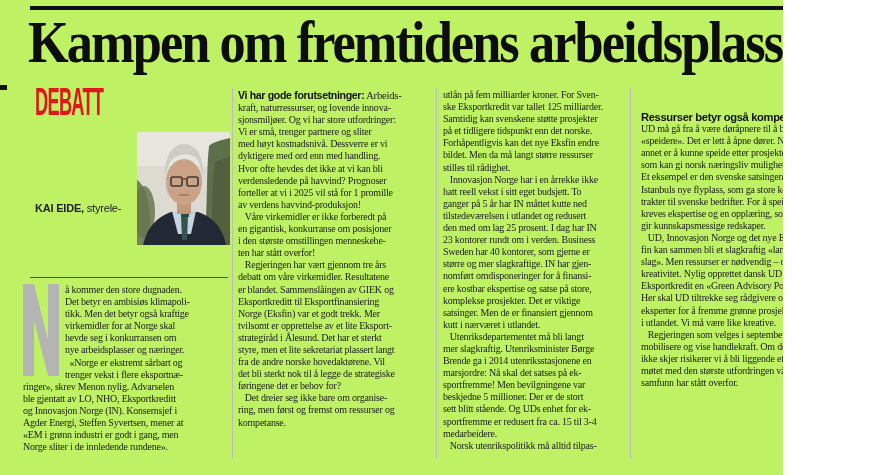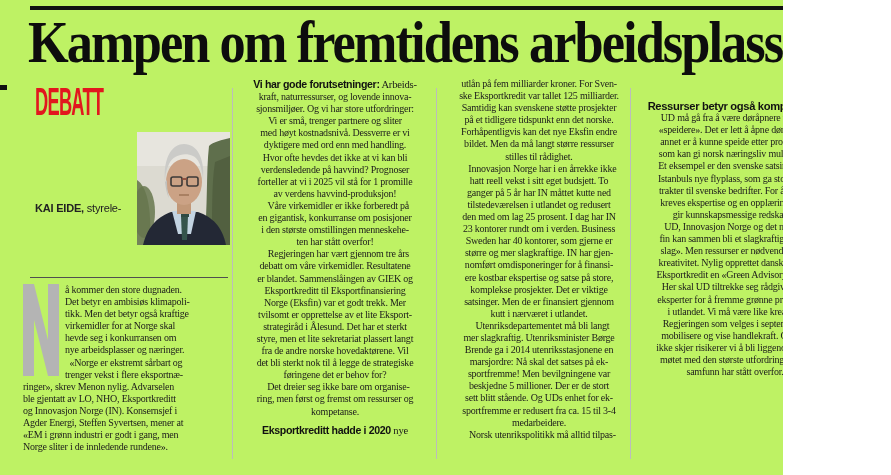--- a/index.html
+++ b/index.html
@@ -26,21 +26,21 @@
     position:absolute; left:35px; top:201px; width:100px;
     font-family:"Liberation Sans", sans-serif; font-size:11px; line-height:15px;
     letter-spacing:-0.2px; color:#222;
   }
   .caption b { font-weight:700; }
   .caption .pre { white-space:pre; }
   .byline-rule { position:absolute; left:30px; top:277px; width:198px; height:1px; background:#4f4f4f; }
   .vdiv { position:absolute; top:88px; width:1px; height:371px; background:#bcbcbc; }
   .vdiv.d1 { left:232px; } .vdiv.d2 { left:436px; } .vdiv.d3 { left:630px; }
 
-  .bodycol { position:absolute; top:78px;text-align:center; }
+  .bodycol { position:absolute; top:89px; }
   .pre {
     font-family:"Liberation Serif", serif; font-size:10px; line-height:12.1px;
     letter-spacing:-0.22px; white-space:pre; color:#1b1b1b;
   }
   .leadline { font-size:10.6px; line-height:12.1px; letter-spacing:-0.22px; white-space:pre; }
   .lead-bold, .subhead {
     font-family:"Liberation Sans", sans-serif; font-weight:700; font-size:10.6px;
     letter-spacing:-0.35px; color:#111;
   }
   .subhead { display:block; font-size:11.2px; line-height:12.1px; margin-top:22px; }
@@ -142,21 +142,20 @@
 Norge (Eksfin) var et godt trekk. Mer
 tvilsomt er opprettelse av et lite Eksport-
 strategiråd i Ålesund. Det har et sterkt
 styre, men et lite sekretariat plassert langt
 fra de andre norske hovedaktørene. Vil
 det bli sterkt nok til å legge de strategiske
 føringene det er behov for?
    Det dreier seg ikke bare om organise-
 ring, men først og fremst om ressurser og
 kompetanse.</div>
-    <div class="leadline gap-top"><span class="lead-bold">Eksportkreditt hadde i 2020</span><span> nye</span></div>
   </div>
 
   <div class="bodycol col3">
     <div class="pre">utlån på fem milliarder kroner. For Sven-
 ske Eksportkredit var tallet 125 milliarder.
 Samtidig kan svenskene støtte prosjekter
 på et tidligere tidspunkt enn det norske.
 Forhåpentligvis kan det nye Eksfin endre
 bildet. Men da må langt større ressurser
 stilles til rådighet.

